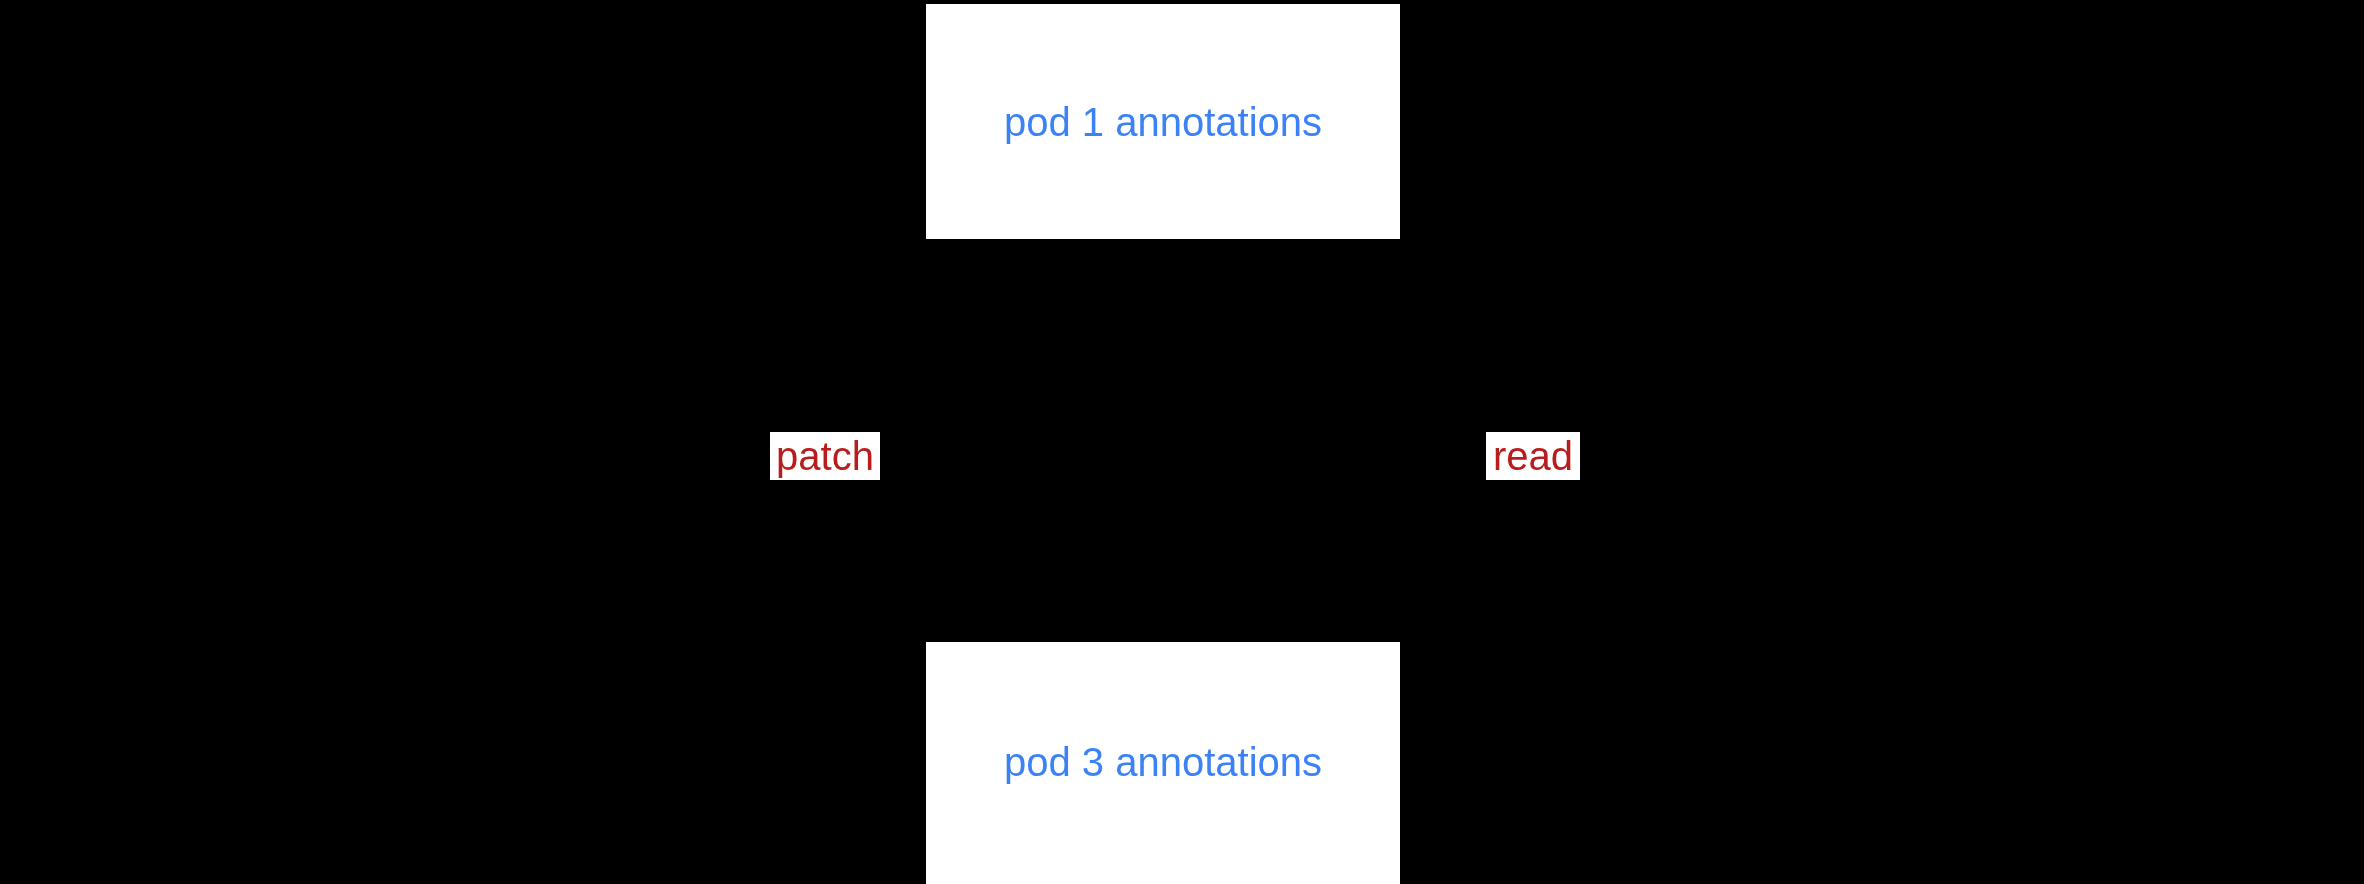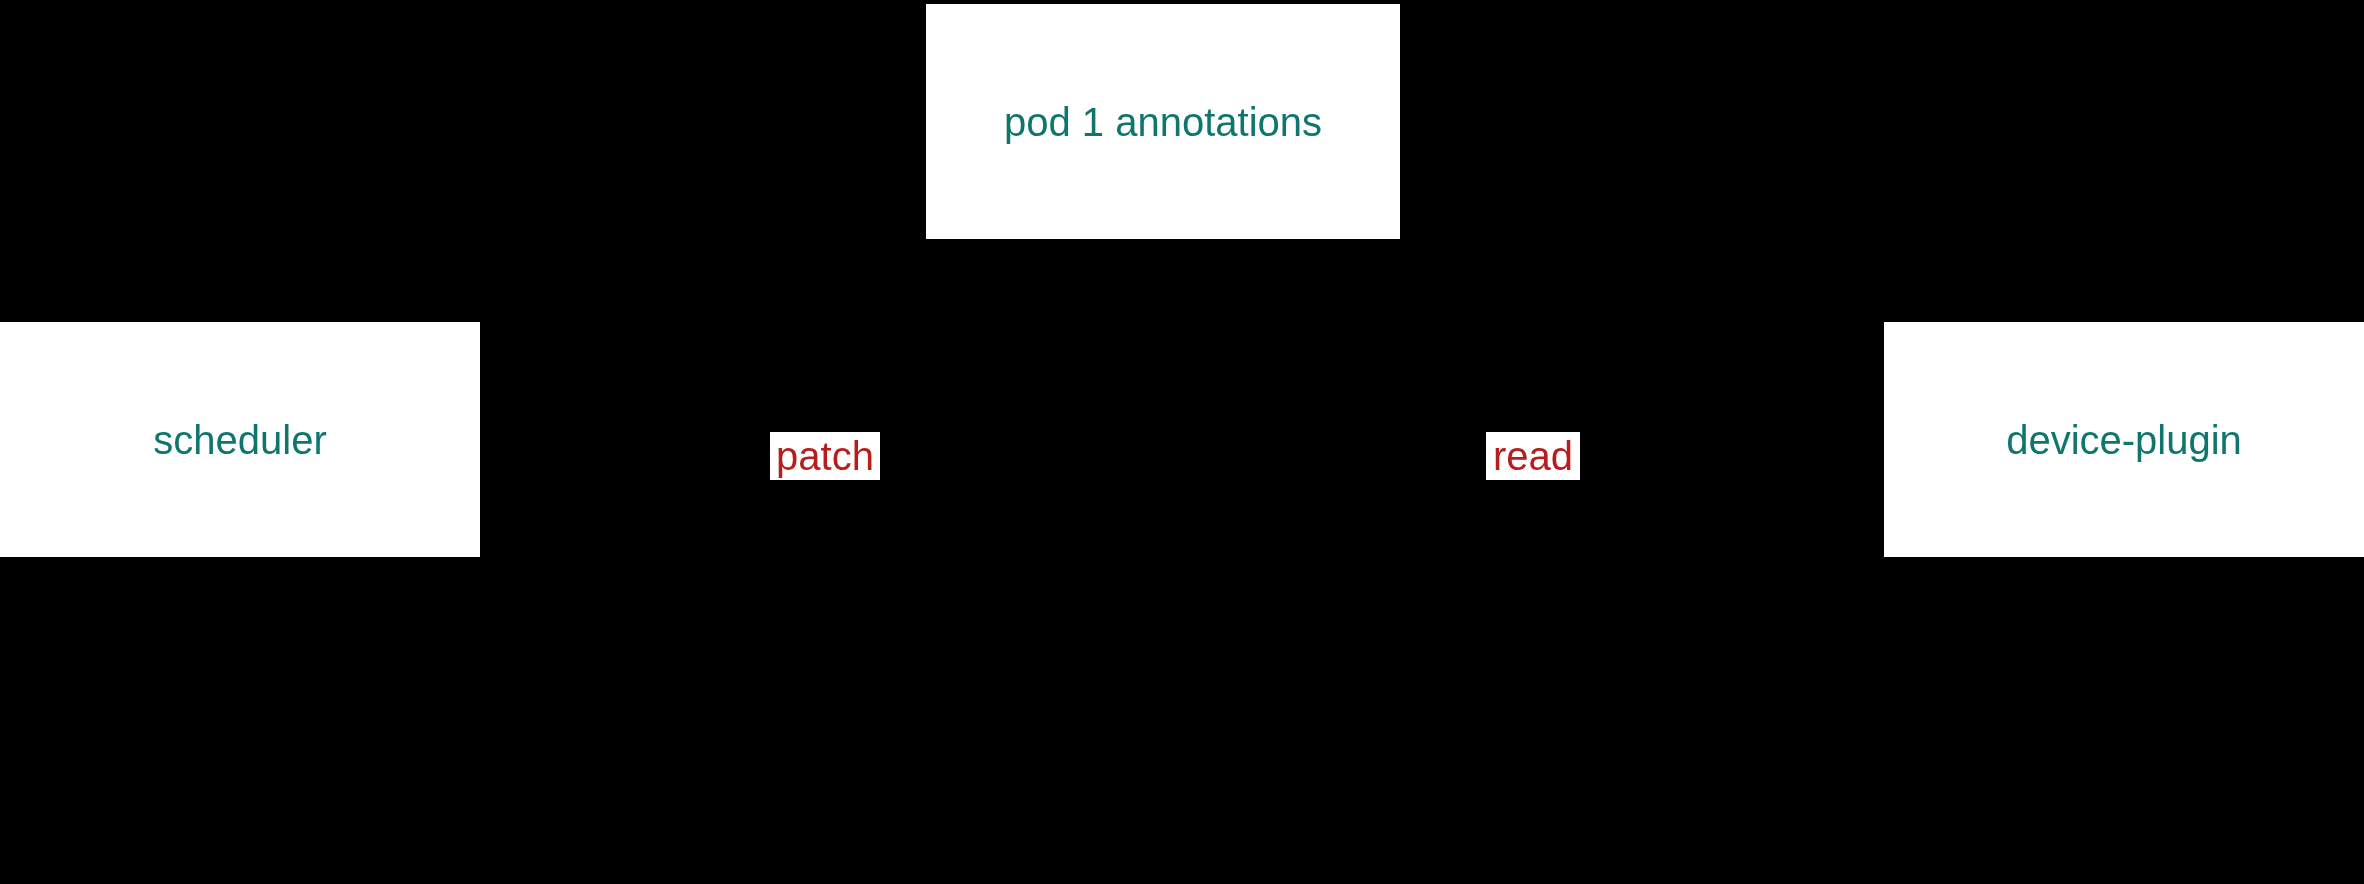--- a/index.html
+++ b/index.html
@@ -19,21 +19,21 @@
   .node {
     position: absolute;
     box-sizing: border-box;
     background: #FFFFFF;
     border: 1px solid #000000;
     display: flex;
     align-items: center;
     justify-content: center;
   }
   .node-label {
-    color: #0f766e;
+    color: #3b82f6;
     font-family: "Liberation Sans", sans-serif;
     font-size: 40px;
     line-height: 1.1;
     font-weight: 400;
     text-align: center;
     white-space: nowrap;
     letter-spacing: 0px;
   }
   .edge-label {
     position: absolute;
@@ -69,31 +69,28 @@
     <g stroke="#000000" stroke-width="3" fill="none">
       <path d="M 481 440 L 925 440"></path>
       <path d="M 481 440 L 700 440 L 700 122 L 925 122"></path>
       <path d="M 481 440 L 700 440 L 700 762 L 925 762"></path>
       <path d="M 1883 440 L 1401 440"></path>
       <path d="M 1883 440 L 1660 440 L 1660 122 L 1401 122"></path>
       <path d="M 1883 440 L 1660 440 L 1660 762 L 1401 762"></path>
     </g>
   </svg>
 
-  <div class="node" style="left:0px; top:321px; width:481px; height:237px; border-left:none;">
-    <span class="node-label">scheduler</span>
-  </div>
 
   <div class="node" style="left:925px; top:3px; width:476px; height:237px;">
     <span class="node-label">pod 1 annotations</span>
   </div>
 
 
+  <div class="node" style="left:925px; top:641px; width:476px; height:243px; border-bottom:none;">
+    <span class="node-label" style="margin-top:-2px;">pod 3 annotations</span>
+  </div>
 
-  <div class="node" style="left:1883px; top:321px; width:481px; height:237px; border-right:none;">
-    <span class="node-label">device-plugin</span>
-  </div>
 
   <div class="edge-label" style="left:770px; top:432px; width:110px; height:48px;">patch</div>
 
   <div class="edge-label" style="left:1486px; top:432px; width:94px; height:48px;">read</div>
 
 </div>
 
 </body></html>

